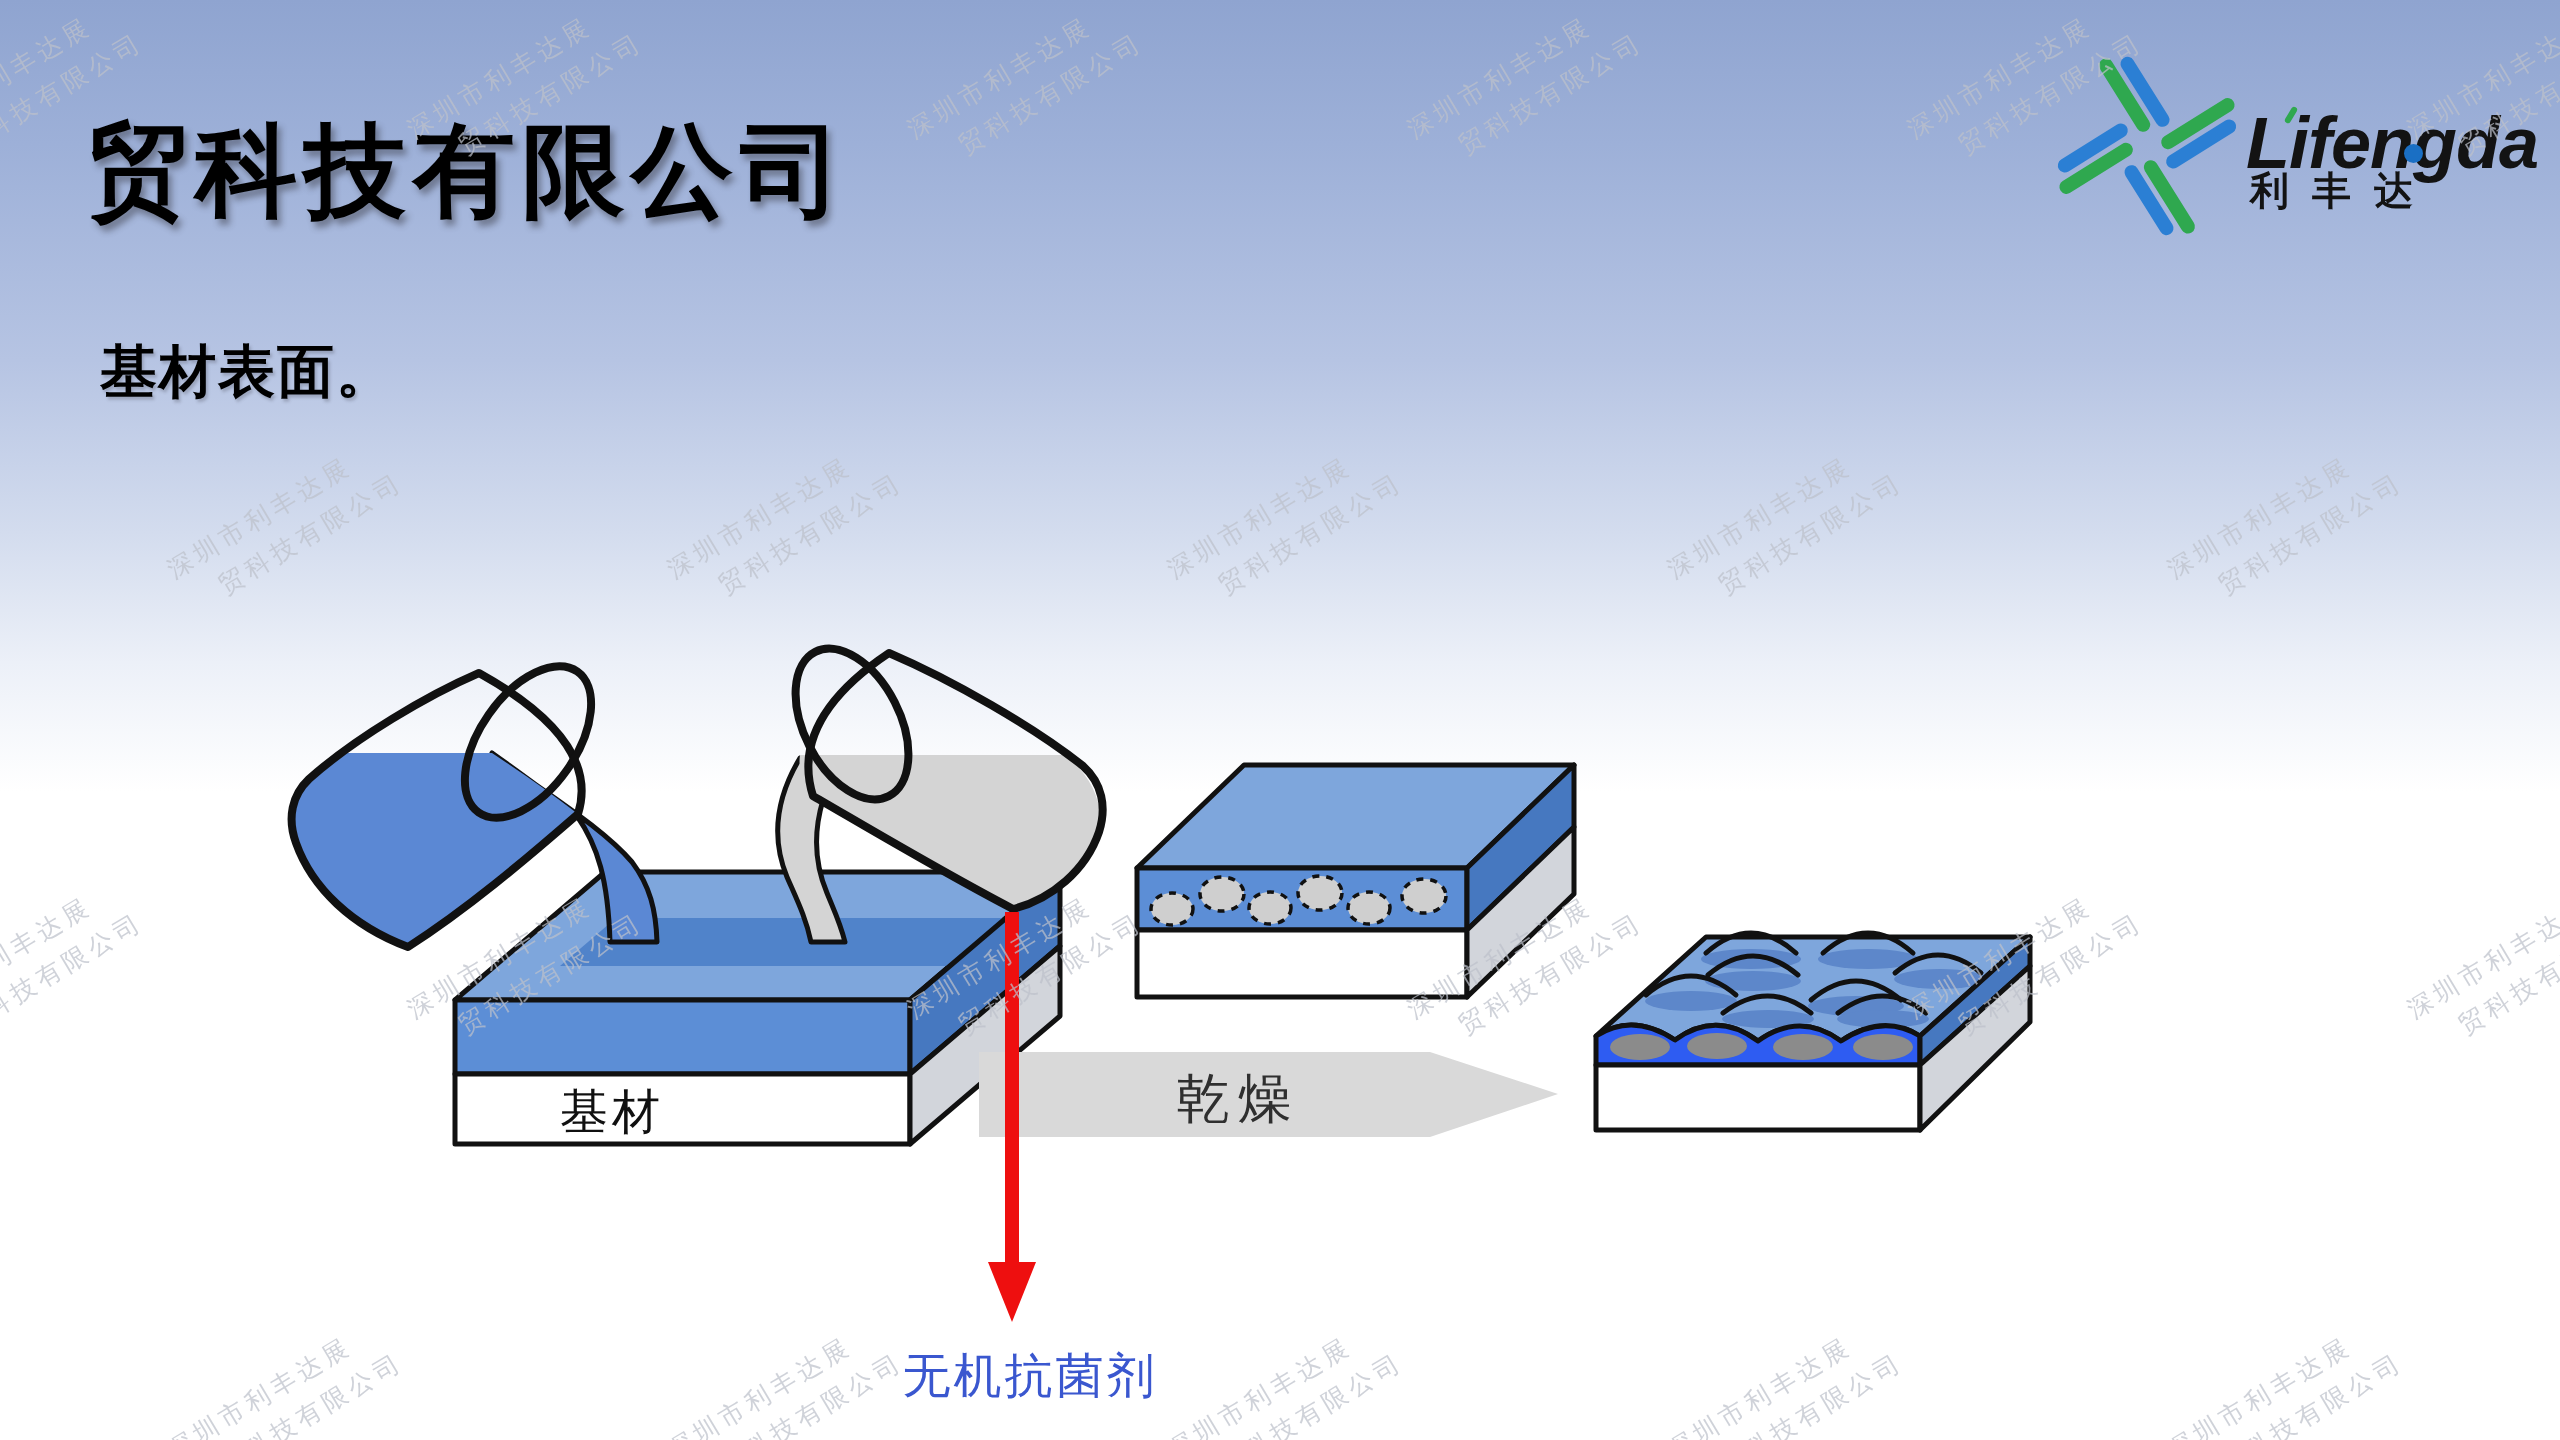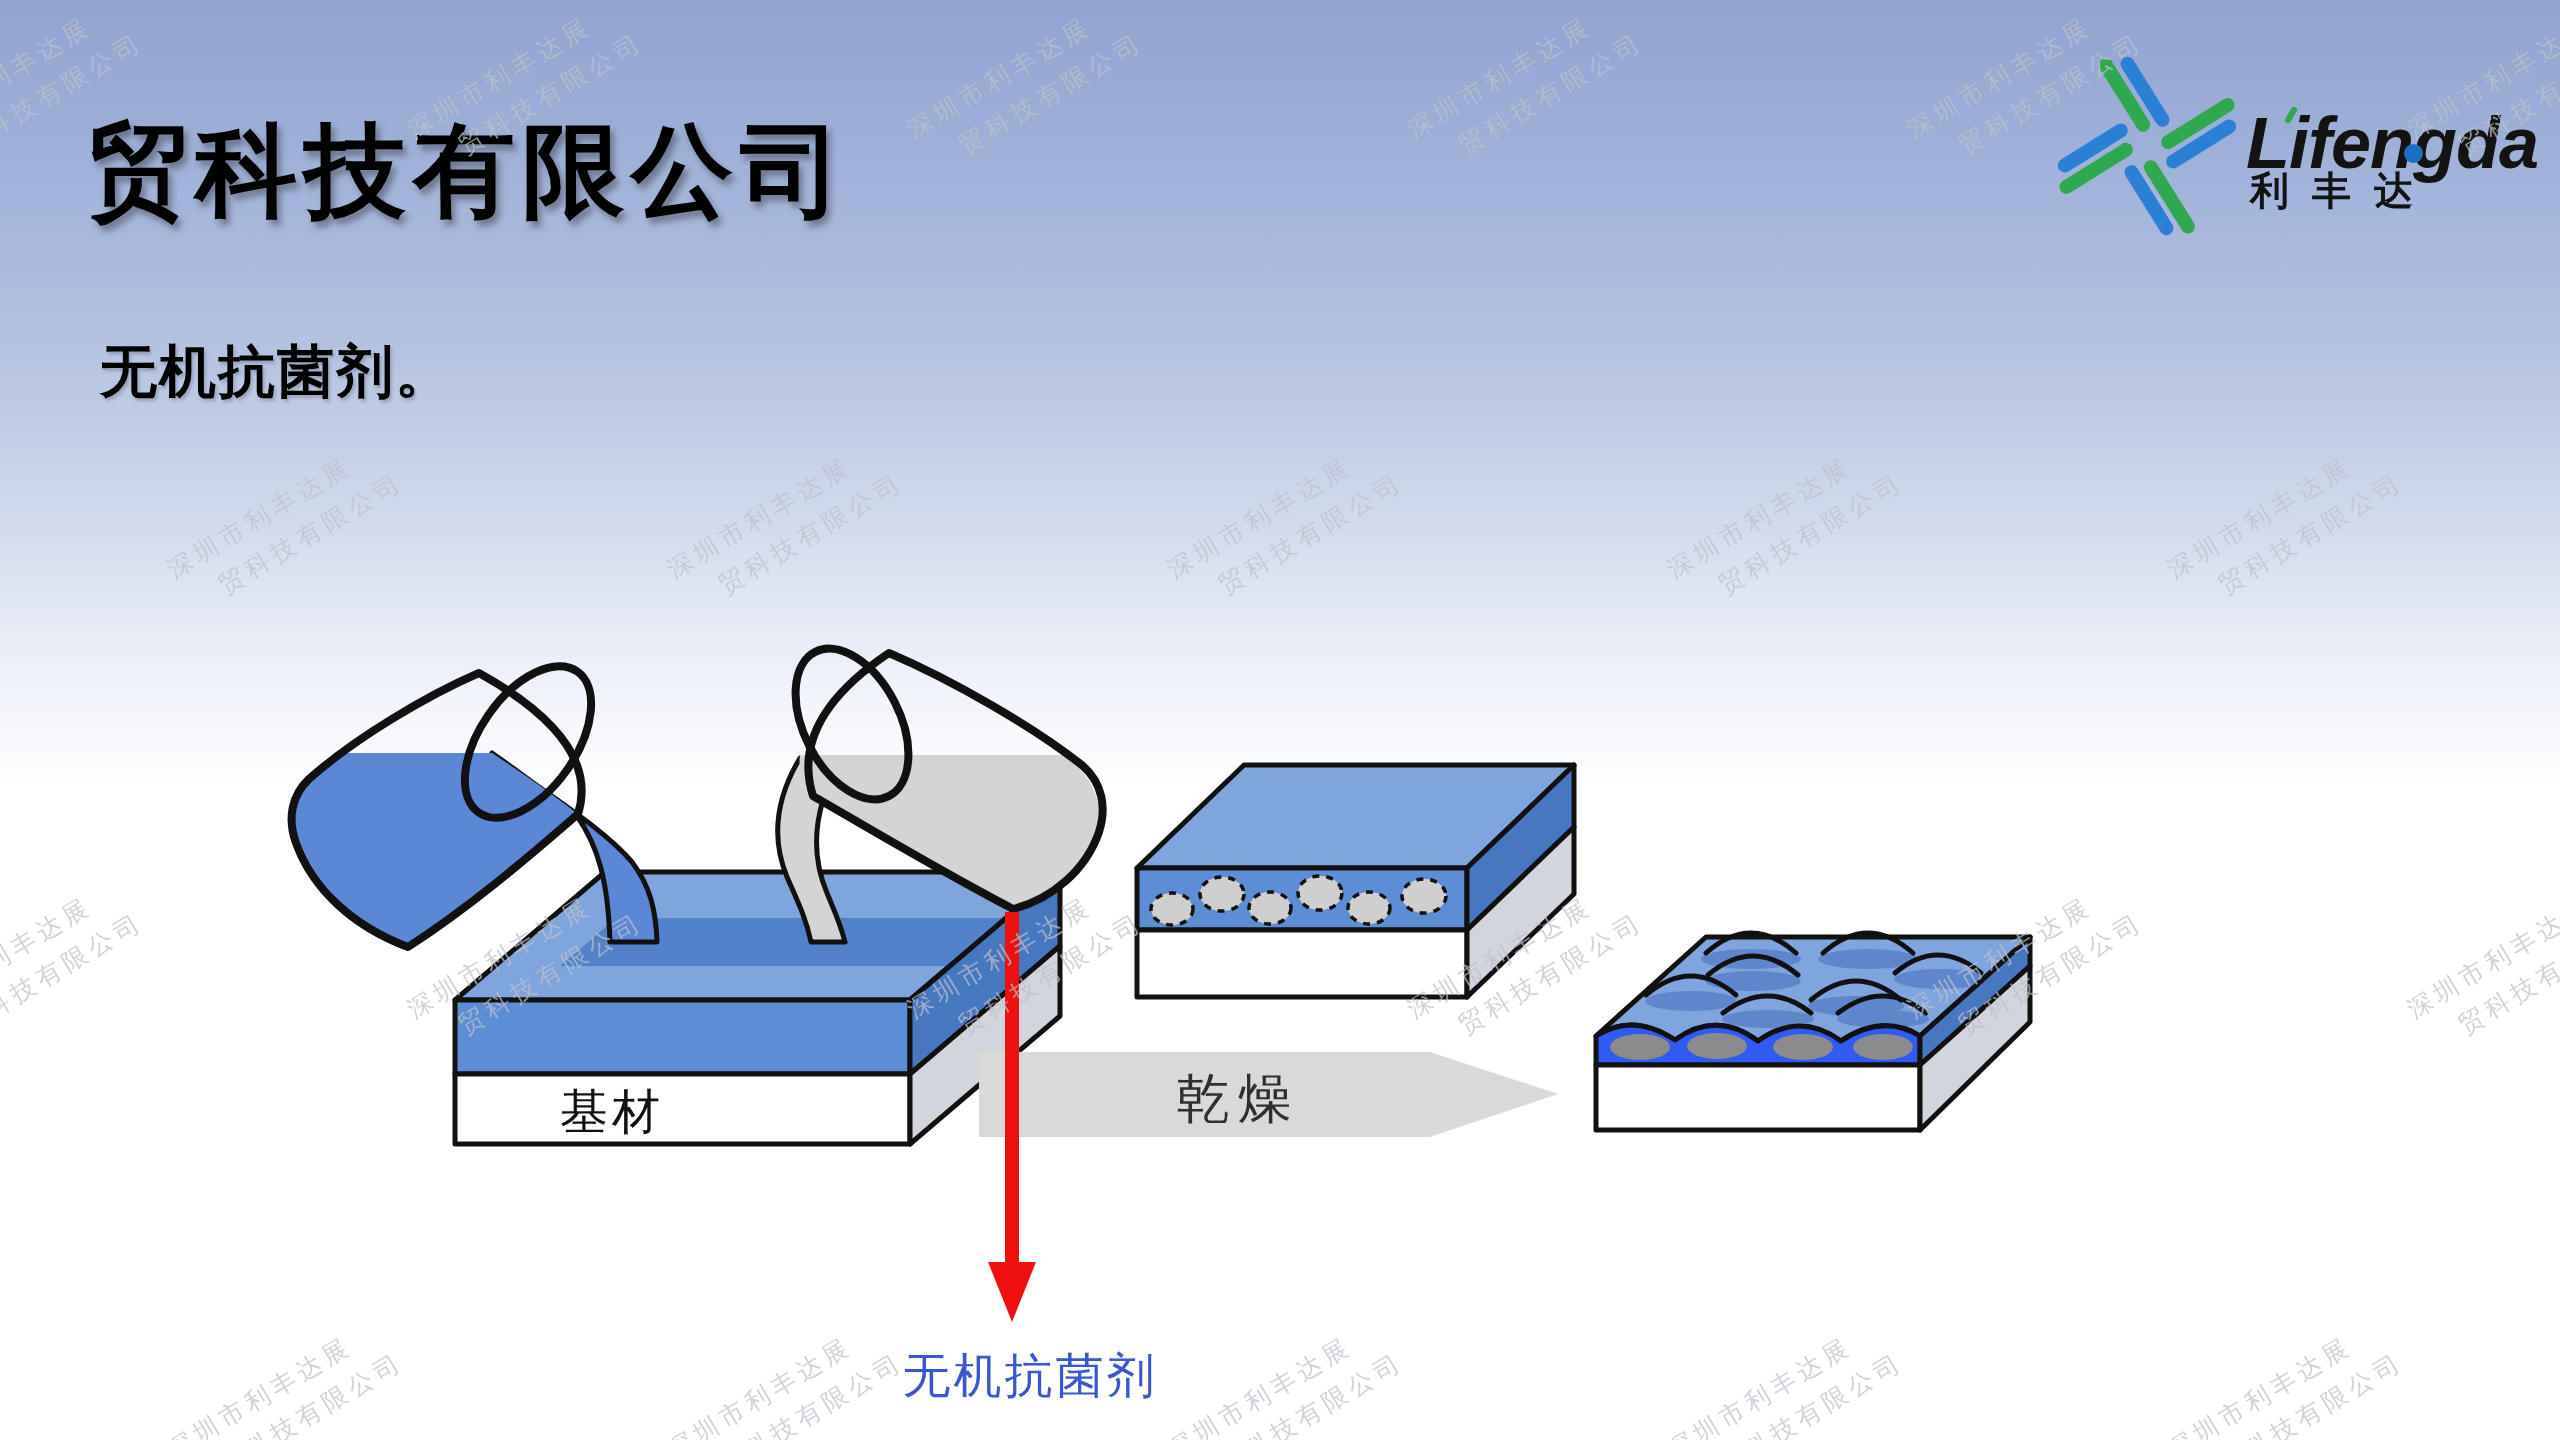--- a/index.html
+++ b/index.html
@@ -59,21 +59,21 @@
   .lbl-agent{font-family:"Liberation Serif",serif;font-size:48px;letter-spacing:3px;}
 </style>
 </head>
 <body>
 
 <div class="slide">
 
   <div class="title">贸科技有限公司</div>
 
   <div class="body-text">
-    <div>无机抗菌剂。</div>
+    <div>基材表面。</div>
   </div>
 
   <div class="logo">
     <svg class="logo-mark" width="190" height="195" viewBox="0 0 190 195">
       <g transform="translate(95,98) rotate(58)" stroke-linecap="round" fill="none">
         <g>
           <line x1="8" y1="-20" x2="8" y2="-90" stroke="#2fa84f" stroke-width="14"></line>
           <line x1="27" y1="-14" x2="27" y2="-80" stroke="#2b7fd4" stroke-width="14"></line>
         </g>
         <g transform="rotate(90)">

